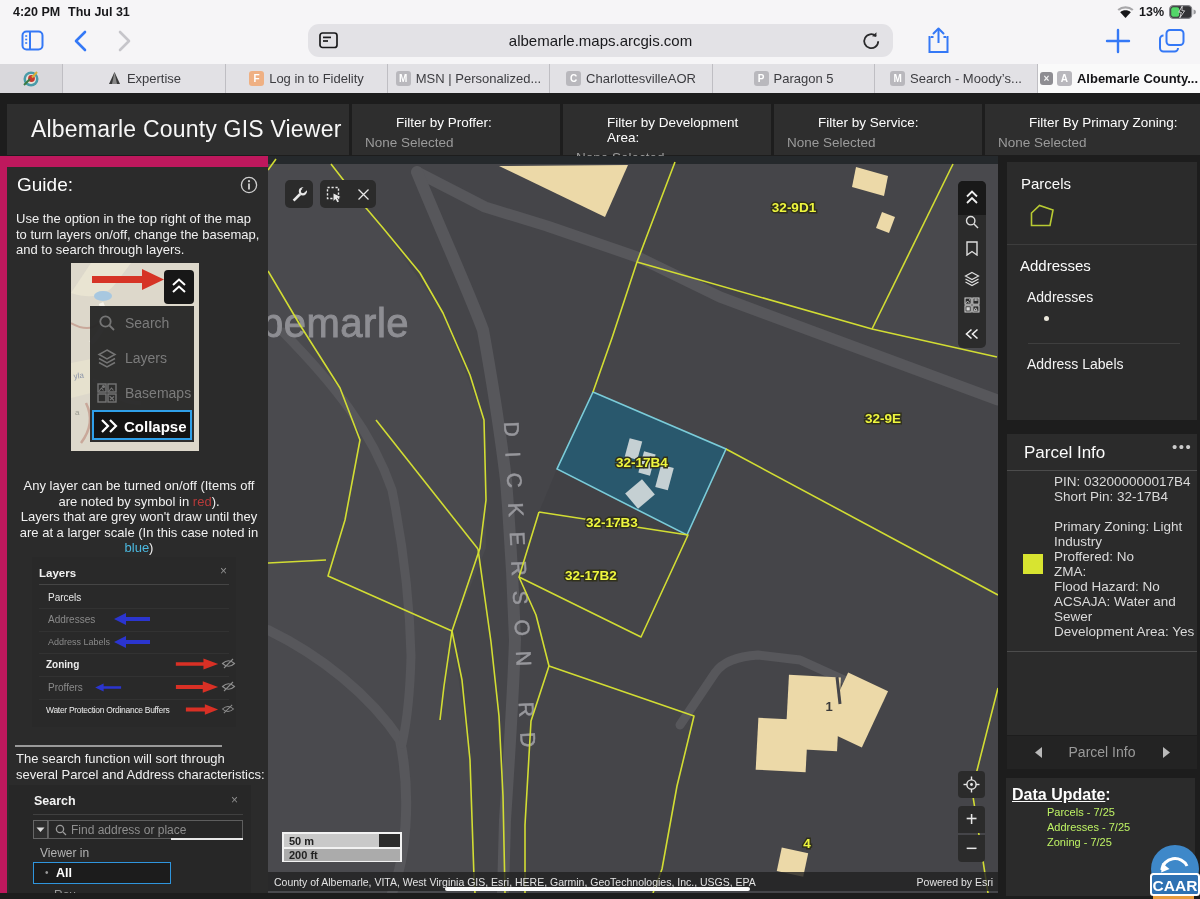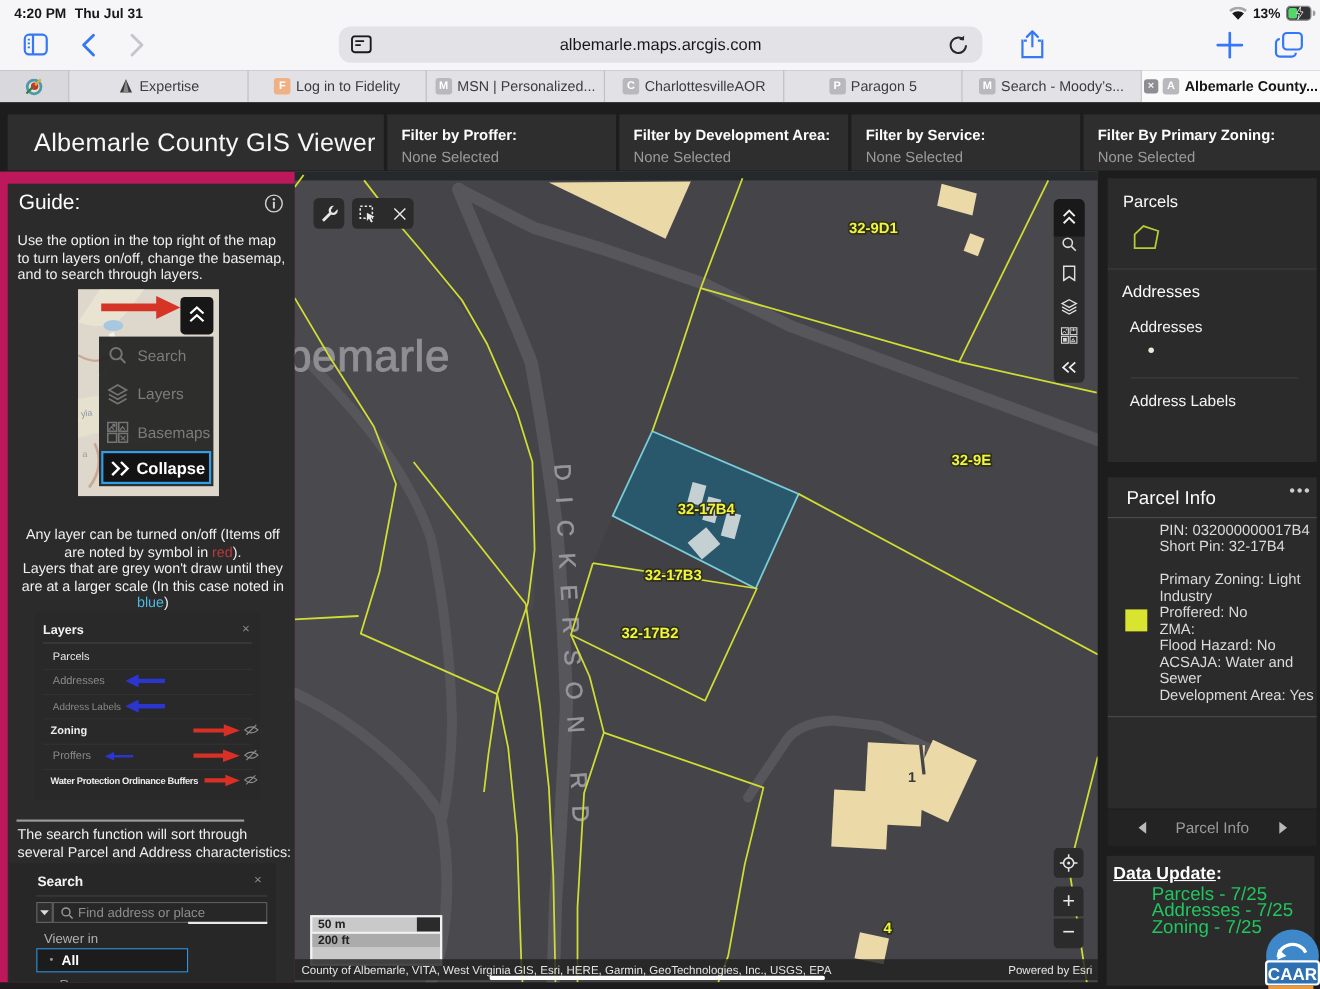--- a/index.html
+++ b/index.html
@@ -15,21 +15,21 @@
 #addrbar .url { position:absolute; left:0; right:0; top:8px; text-align:center; font-size:15px; }
 
 #tabbar { position:absolute; left:0; top:64px; width:1200px; height:29px; background:#d9d8dc; display:flex; }
 .tab { position:relative; height:29px; border-left:1px solid #bfbec3; background:#e2e1e5; display:flex; align-items:center; justify-content:center; font-size:13px; color:#3c3c40; white-space:nowrap; overflow:hidden; }
 .tab .fav { width:15px; height:15px; border-radius:3px; background:#b9b8bd; color:#fff; font-size:10px; font-weight:bold; display:flex; align-items:center; justify-content:center; margin-right:5px; flex:0 0 auto; }
 .tab.active { background:#fafafa; color:#141417; font-weight:bold; }
 
 
 #app { position:absolute; left:0; top:93px; width:1200px; height:806px; background:#1d1d1d; }
 .hbox { position:absolute; top:11px; height:51px; background:#2e2e2e; }
-.hbox .flabel { font-size:13.5px; font-weight:bold; color:#fdfdfd; padding:11px 0 0 13px; }
+.hbox .flabel { font-size:13.5px; font-weight:normal; color:#fdfdfd; padding:11px 0 0 13px;margin-left:31px; }
 .hbox .fnone { font-size:13.5px; color:#9b9b9b; padding:5px 0 0 13px; }
 #title { position:absolute; left:24px; top:12px; font-size:23px; color:#f7f7f7; letter-spacing:0.2px; }
 
 
 #sidebar { position:absolute; left:0px; top:156px; width:268px; height:737px; background:#be185d; }
 #sidepanel { position:absolute; left:7px; top:11px; width:261px; height:726px; background:#2b2b2b; color:#efefef; }
 .sp { font-size:13px; line-height:15.5px; color:#f0f0f0; }
 
 
 #map { position:absolute; left:268px; top:156px; width:730px; height:737px; background:#454549; }
@@ -260,21 +260,21 @@
       <svg class="abs" style="left:62px;top:122px;" width="47" height="17" viewBox="0 0 78 17">
             <path d="M45 6.5 L16 6.5 L16 2 L2 8.5 L16 15 L16 10.5 L45 10.5 Z" fill="#2b35cf"></path>
           </svg>
       <svg class="abs" style="left:142px;top:122px;" width="46" height="16" viewBox="0 0 48 16">
             <path d="M2 6 L30 6 L30 2 L46 8 L30 14 L30 10 L2 10 Z" fill="#d93025"></path>
           </svg>
       <svg class="abs" style="left:189px;top:123px;" width="15" height="13" viewBox="0 0 15 13">
             <path d="M1.5 6.5 Q7.5 1 13.5 6.5 Q7.5 12 1.5 6.5 Z" fill="none" stroke="#8e8e8e" stroke-width="1.1"></path>
             <line x1="3" y1="11" x2="12" y2="2" stroke="#8e8e8e" stroke-width="1.1"></line>
           </svg>
-      <div class="abs" style="left:14px;top:148px;font-size:8.5px;letter-spacing:-0.3px;font-weight:bold;color:#ececec;">Water Protection Ordinance Buffers</div>
+      <div class="abs" style="left:14px;top:148px;font-size:8.5px;letter-spacing:-0.3px;font-weight:normal;color:#ececec;">Water Protection Ordinance Buffers</div>
       <svg class="abs" style="left:152px;top:145px;" width="36" height="15" viewBox="0 0 38 15">
             <path d="M2 5.5 L22 5.5 L22 2 L36 7.5 L22 13 L22 9.5 L2 9.5 Z" fill="#d93025"></path>
           </svg>
       <svg class="abs" style="left:189px;top:146px;" width="14" height="12" viewBox="0 0 15 13">
             <path d="M1.5 6.5 Q7.5 1 13.5 6.5 Q7.5 12 1.5 6.5 Z" fill="none" stroke="#8e8e8e" stroke-width="1.1"></path>
             <line x1="3" y1="11" x2="12" y2="2" stroke="#8e8e8e" stroke-width="1.1"></line>
           </svg>
     </div>
 
     <div class="abs" style="left:8px;top:578px;width:207px;height:2px;background:#9a9a9a;"></div>
@@ -429,21 +429,21 @@
           <circle cx="8.5" cy="8.5" r="1.4" fill="#e8e8e8"></circle>
           <line x1="8.5" y1="0.5" x2="8.5" y2="4" stroke="#e8e8e8" stroke-width="1.4"></line>
           <line x1="8.5" y1="13" x2="8.5" y2="16.5" stroke="#e8e8e8" stroke-width="1.4"></line>
           <line x1="0.5" y1="8.5" x2="4" y2="8.5" stroke="#e8e8e8" stroke-width="1.4"></line>
           <line x1="13" y1="8.5" x2="16.5" y2="8.5" stroke="#e8e8e8" stroke-width="1.4"></line>
         </svg>
     </div>
     <div class="mapbtn" style="left:690px;top:650px;width:27px;height:27px;border-radius:4px 4px 0 0;font-size:20px;color:#e8e8e8;">+</div>
     <div class="mapbtn" style="left:690px;top:679px;width:27px;height:27px;border-radius:0 0 4px 4px;font-size:20px;color:#e8e8e8;">−</div>
 
-    <div class="abs" style="left:14px;top:676px;width:120px;height:46px;border:2px solid #f2f2f2;background:#c9c9c9;">
+    <div class="abs" style="left:14px;top:676px;width:120px;height:30px;border:2px solid #f2f2f2;background:#c9c9c9;">
       <div class="abs" style="right:0;top:0;width:21px;height:13px;background:#2b2b2b;"></div>
       <div class="abs" style="left:0;top:13px;width:116px;height:1.5px;background:#f2f2f2;"></div>
       <div class="abs" style="left:0;top:14.5px;width:116px;height:12px;background:#ababab;"></div>
       <div class="abs" style="left:5px;top:0.5px;font-size:11px;font-weight:bold;color:#222;">50 m</div>
       <div class="abs" style="left:5px;top:15px;font-size:11px;font-weight:bold;color:#222;">200 ft</div>
     </div>
 
     <div class="abs" style="left:0;top:716px;width:730px;height:19px;background:rgba(34,34,34,0.82);color:#e3e3e3;font-size:10.5px;">
       <span class="abs" style="left:6px;top:4px;white-space:nowrap;">County of Albemarle, VITA, West Virginia GIS, Esri, HERE, Garmin, GeoTechnologies, Inc., USGS, EPA</span>
       <span class="abs" style="right:5px;top:4px;">Powered by Esri</span>
@@ -479,21 +479,21 @@
           <path d="M8 1 L1 6.5 L8 12 Z" fill="#b9b9b9"></path>
         </svg>
       <div class="abs" style="left:0;width:190px;top:8px;text-align:center;font-size:14px;color:#9a9a9a;">Parcel Info</div>
       <svg class="abs" style="left:155px;top:10px;" width="9" height="13" viewBox="0 0 9 13">
           <path d="M1 1 L8 6.5 L1 12 Z" fill="#b9b9b9"></path>
         </svg>
     </div>
 
     <div class="rbox" style="top:622px;height:118px;left:8px;width:189px;">
       <div class="abs" style="left:6px;top:8px;font-size:16px;font-weight:bold;color:#fdfdfd;"><u>Data Update</u>:</div>
-      <div class="abs" style="left:41px;top:27px;font-size:17px;line-height:15px;color:#22c55e;">Parcels - 7/25<br>Addresses - 7/25<br>Zoning - 7/25</div>
+      <div class="abs" style="left:41px;top:27px;font-size:11px;line-height:15px;color:#bef264;">Parcels - 7/25<br>Addresses - 7/25<br>Zoning - 7/25</div>
       <div class="abs" style="left:136px;top:66px;width:61px;height:60px;overflow:hidden;">
         <svg width="58" height="60" viewBox="0 0 58 60">
           <circle cx="33" cy="25" r="24" fill="#3e88c9"></circle>
           <path d="M20 26 a13 12 0 0 1 25 -4" fill="none" stroke="#fff" stroke-width="3"></path>
           <path d="M20 19 L19.2 28.5 L27.5 25 Z" fill="#fff"></path>
           <rect x="9" y="30" width="48" height="21" rx="2.5" fill="#2e71b2" stroke="#fff" stroke-width="2"></rect>
           <text x="33" y="46.5" text-anchor="middle" font-size="15.5" font-weight="bold" fill="#fff" font-family="Liberation Sans, sans-serif">CAAR</text>
           <rect x="11" y="52" width="41" height="6" fill="#e89b3c"></rect>
         </svg>
       </div>

